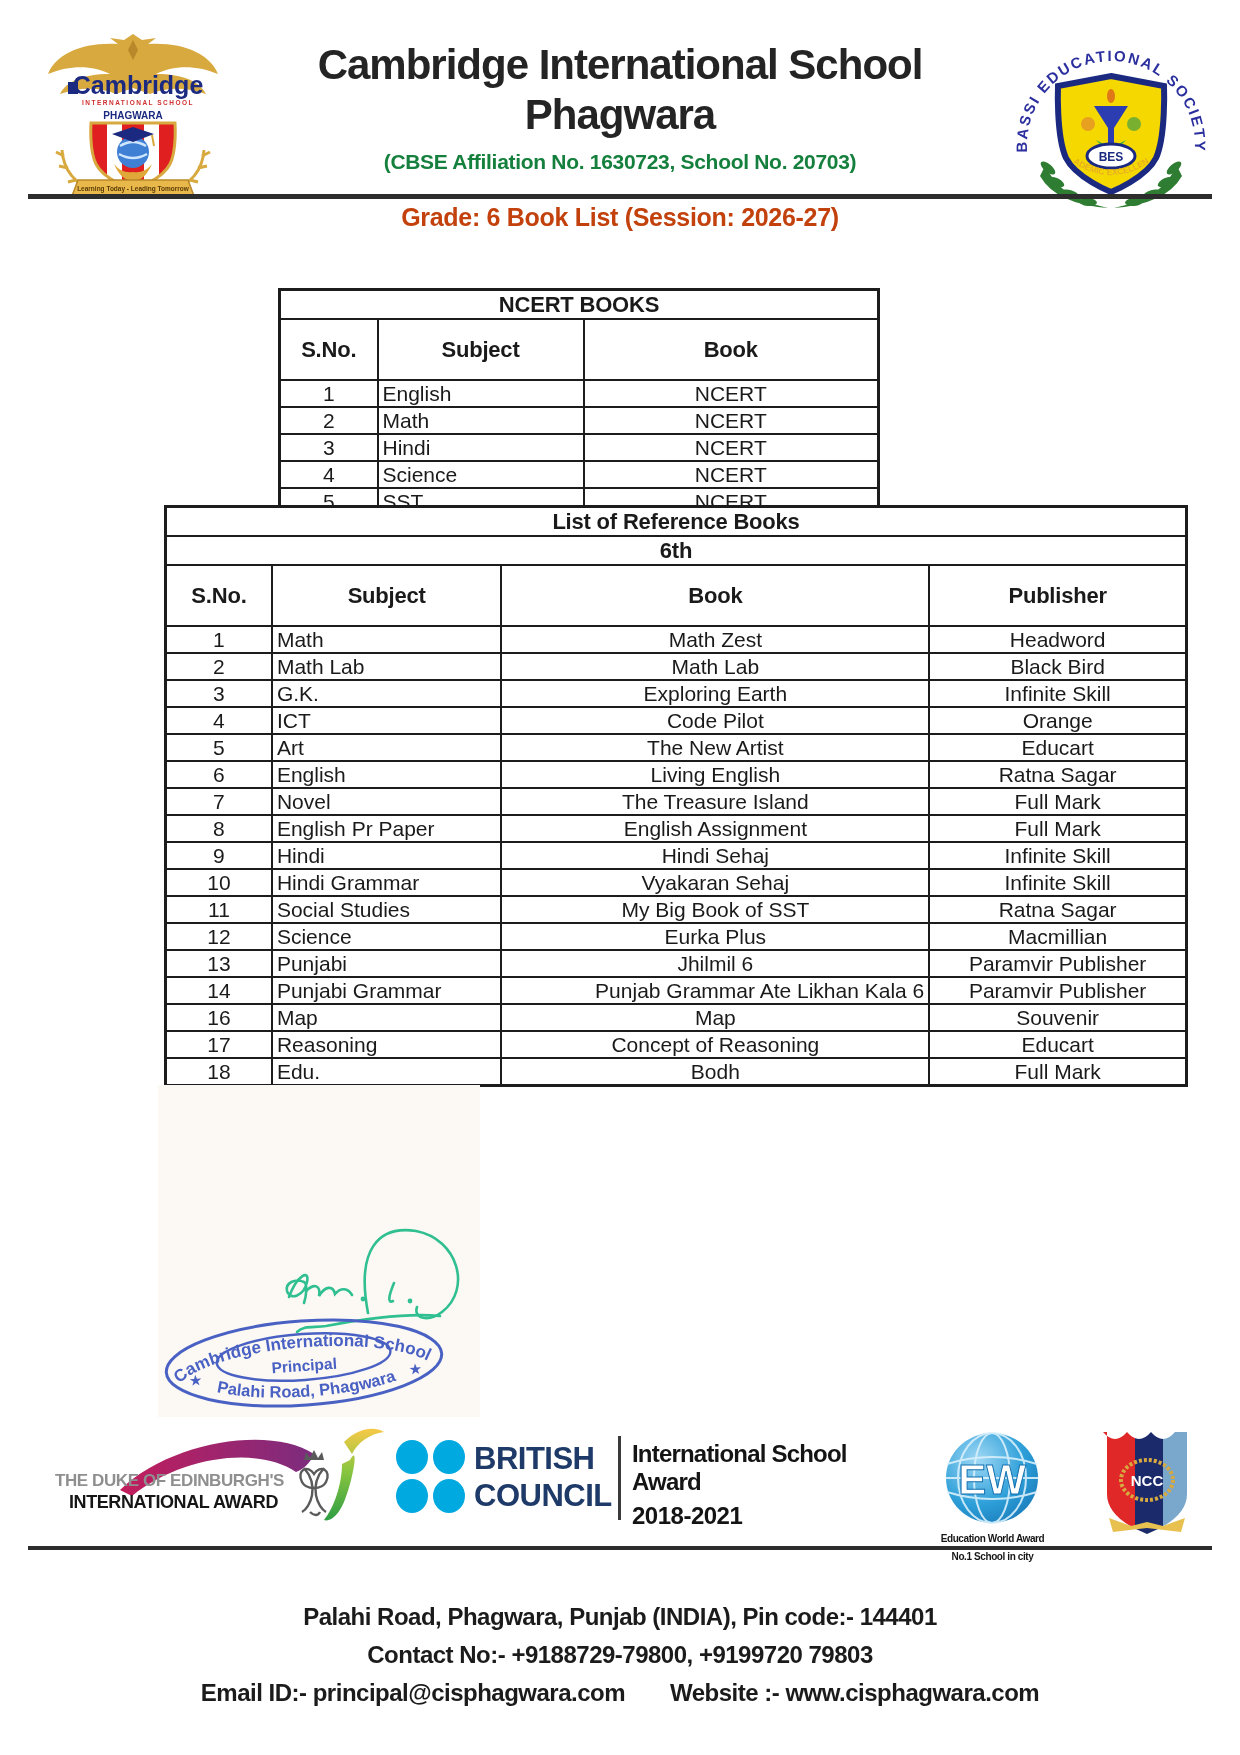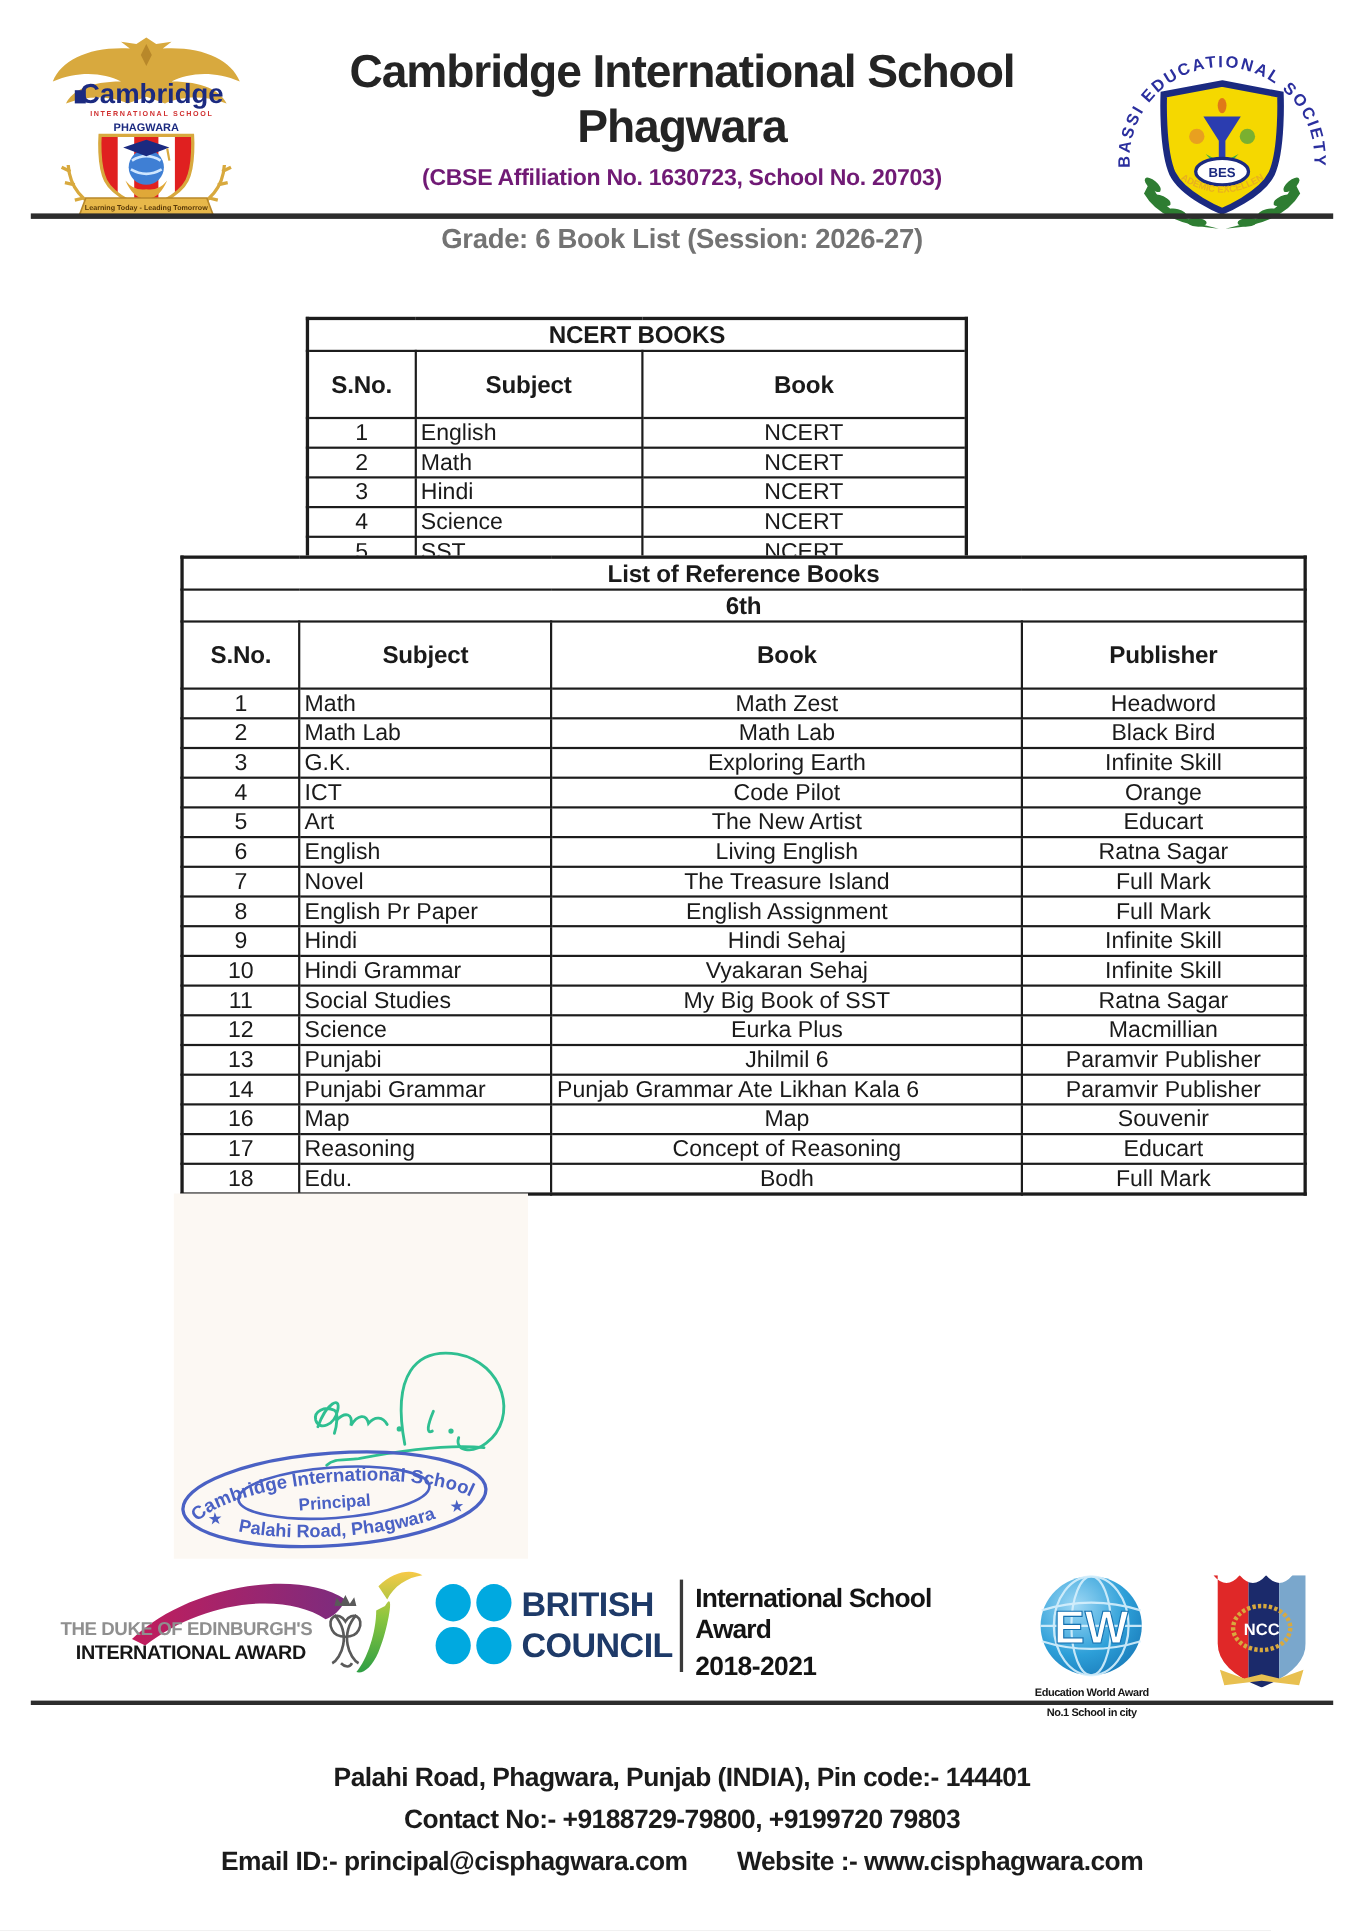--- a/index.html
+++ b/index.html
@@ -3,34 +3,34 @@
 <meta charset="utf-8">
 <style>
   html,body{margin:0;padding:0;background:#e8e8e8;}
   .page{position:relative;width:1240px;height:1755px;background:#ffffff;margin:0 auto;
         font-family:"Liberation Sans",sans-serif;color:#1a1a1a;overflow:hidden;}
   .abs{position:absolute;}
 
   
   .title-block{left:230px;top:40px;width:780px;text-align:center;}
   .school-name{font-size:42px;font-weight:bold;color:#242424;line-height:50px;letter-spacing:-1px;}
-  .affiliation{font-size:21px;font-weight:bold;color:#701a75;margin-top:10px;letter-spacing:-0.3px;}
+  .affiliation{font-size:21px;font-weight:bold;color:#15803d;margin-top:10px;letter-spacing:-0.3px;}
   .header-rule{left:28px;top:194px;width:1184px;height:5px;background:#2d2d2d;}
-  .grade-title{left:0;top:203px;width:1240px;text-align:center;font-size:25px;font-weight:bold;color:#737373;letter-spacing:-0.3px;}
+  .grade-title{left:0;top:203px;width:1240px;text-align:center;font-size:25px;font-weight:bold;color:#c2410c;letter-spacing:-0.3px;}
 
   
   table.doc{border-collapse:collapse;table-layout:fixed;background:#fff;}
   table.doc,table.doc th,table.doc td{border:2px solid #1c1c1c;}
   table.doc{border-width:3px;}
   table.doc .t-title{font-size:22px;font-weight:bold;text-align:center;height:27px;letter-spacing:-0.2px;}
   table.doc th{font-size:22px;font-weight:bold;text-align:center;height:27px;padding:16px 4px;letter-spacing:-0.2px;}
   table.doc td{font-size:21px;font-weight:400;height:25px;padding:0 4px;white-space:nowrap;overflow:hidden;}
   td.c-center{text-align:center;}
   td.c-left{text-align:left;padding-left:6px;}
-  td.small-text{font-size:17.5px;text-align:left;}
+  td.small-text{font-size:17.5px;text-align:right;}
   .ncert-table{left:278px;top:288px;}
   .ncert-table table{width:599px;}
   .ref-table{left:164px;top:505px;}
   .ref-table table{width:1024px;}
 
   
   .stamp-block{left:158px;top:1085px;width:322px;height:332px;background:#fcf8f3;}
 
   
   .duke-logo{left:52px;top:1424px;}

